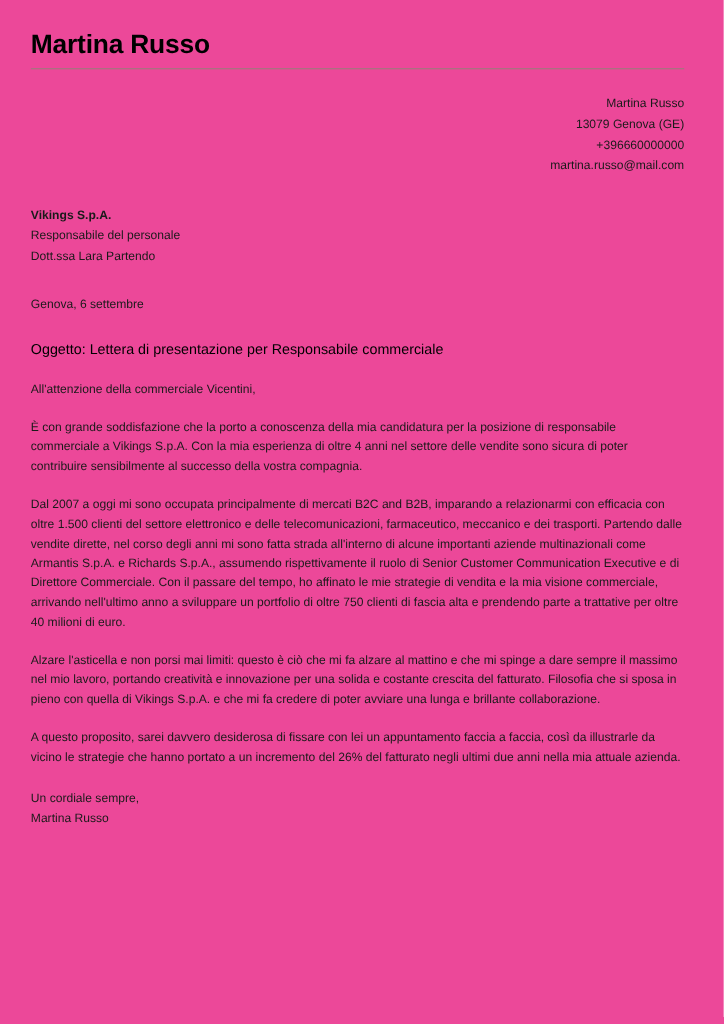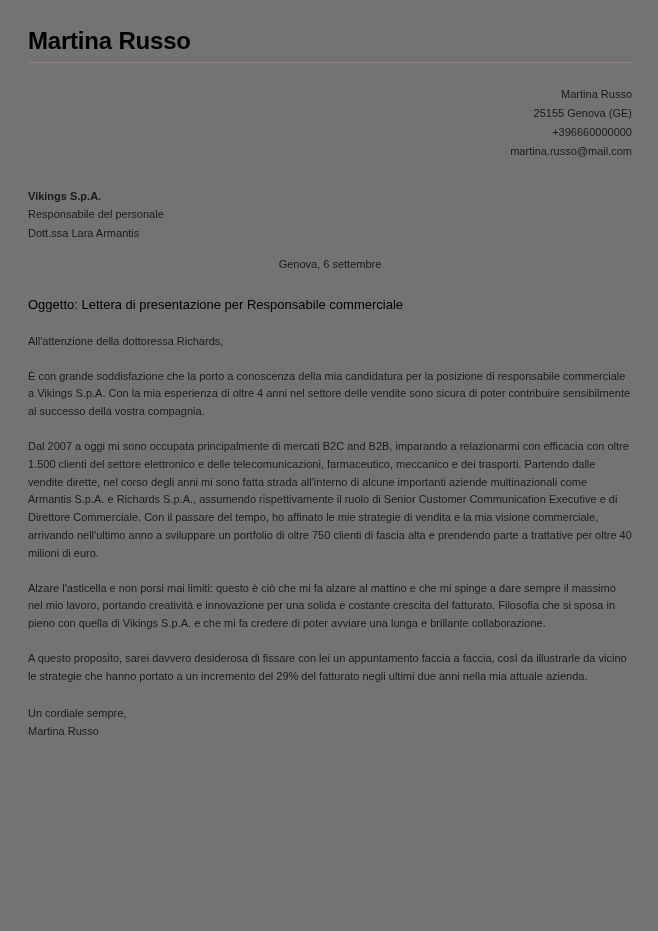--- a/index.html
+++ b/index.html
@@ -12,23 +12,23 @@
     font-family: "Liberation Sans", sans-serif;
     color: #1a1a1a;
     -webkit-font-smoothing: antialiased;
   }
 
   .page {
     position: relative;
     width: 658px;
     height: 931px;
     margin: 0 auto;
-    background: #737373;
+    background: #ec4899;
     box-sizing: border-box;
-    padding: 28px 26px 0 28px;
+    padding: 28px 36px 0 28px;
     overflow: hidden;
   }
 
   
   .letter-header {
     margin: 0;
   }
   .letter-name {
     font-size: 24px;
     font-weight: bold;
@@ -67,22 +67,22 @@
   }
   .recipient-line {
     display: block;
   }
   .recipient-line.is-bold {
     font-weight: bold;
   }
 
   
   .date-line {
-    text-align: center;
-    margin-top: 13px;
+    text-align: left;
+    margin-top: 26px;
     font-size: 11px;
     line-height: 1.5;
     color: #1a1a1a;
   }
 
   
   .subject-line {
     margin-top: 23px;
     font-size: 13px;
     font-weight: normal;
@@ -124,42 +124,42 @@
 
 <div class="page">
 
   <header class="letter-header">
     <h1 class="letter-name">Martina Russo</h1>
     <hr class="header-rule">
   </header>
 
   <section class="sender-block">
     <span class="sender-line">Martina Russo</span>
-    <span class="sender-line">25155 Genova (GE)</span>
+    <span class="sender-line">13079 Genova (GE)</span>
     <span class="sender-line">+396660000000</span>
     <span class="sender-line">martina.russo@mail.com</span>
   </section>
 
   <section class="recipient-block">
     <span class="recipient-line is-bold">Vikings S.p.A.</span>
     <span class="recipient-line">Responsabile del personale</span>
-    <span class="recipient-line">Dott.ssa Lara Armantis</span>
+    <span class="recipient-line">Dott.ssa Lara Partendo</span>
   </section>
 
   <div class="date-line">Genova, 6 settembre</div>
 
   <h2 class="subject-line">Oggetto: Lettera di presentazione per Responsabile commerciale</h2>
 
-  <p class="salutation">All'attenzione della dottoressa Richards,</p>
+  <p class="salutation">All'attenzione della commerciale Vicentini,</p>
 
   <div class="body-paragraphs">
     <p class="body-paragraph">È con grande soddisfazione che la porto a conoscenza della mia candidatura per la posizione di responsabile commerciale a Vikings S.p.A. Con la mia esperienza di oltre 4 anni nel settore delle vendite sono sicura di poter contribuire sensibilmente al successo della vostra compagnia.</p>
     <p class="body-paragraph">Dal 2007 a oggi mi sono occupata principalmente di mercati B2C and B2B, imparando a relazionarmi con efficacia con oltre 1.500 clienti del settore elettronico e delle telecomunicazioni, farmaceutico, meccanico e dei trasporti. Partendo dalle vendite dirette, nel corso degli anni mi sono fatta strada all'interno di alcune importanti aziende multinazionali come Armantis S.p.A. e Richards S.p.A., assumendo rispettivamente il ruolo di Senior Customer Communication Executive e di Direttore Commerciale. Con il passare del tempo, ho affinato le mie strategie di vendita e la mia visione commerciale, arrivando nell'ultimo anno a sviluppare un portfolio di oltre 750 clienti di fascia alta e prendendo parte a trattative per oltre 40 milioni di euro.</p>
     <p class="body-paragraph">Alzare l'asticella e non porsi mai limiti: questo è ciò che mi fa alzare al mattino e che mi spinge a dare sempre il massimo nel mio lavoro, portando creatività e innovazione per una solida e costante crescita del fatturato. Filosofia che si sposa in pieno con quella di Vikings S.p.A. e che mi fa credere di poter avviare una lunga e brillante collaborazione.</p>
-    <p class="body-paragraph">A questo proposito, sarei davvero desiderosa di fissare con lei un appuntamento faccia a faccia, così da illustrarle da vicino le strategie che hanno portato a un incremento del 29% del fatturato negli ultimi due anni nella mia attuale azienda.</p>
+    <p class="body-paragraph">A questo proposito, sarei davvero desiderosa di fissare con lei un appuntamento faccia a faccia, così da illustrarle da vicino le strategie che hanno portato a un incremento del 26% del fatturato negli ultimi due anni nella mia attuale azienda.</p>
   </div>
 
   <section class="closing-block">
     <span class="closing-line">Un cordiale sempre,</span>
     <span class="closing-line">Martina Russo</span>
   </section>
 
 </div>
 
 </body></html>

